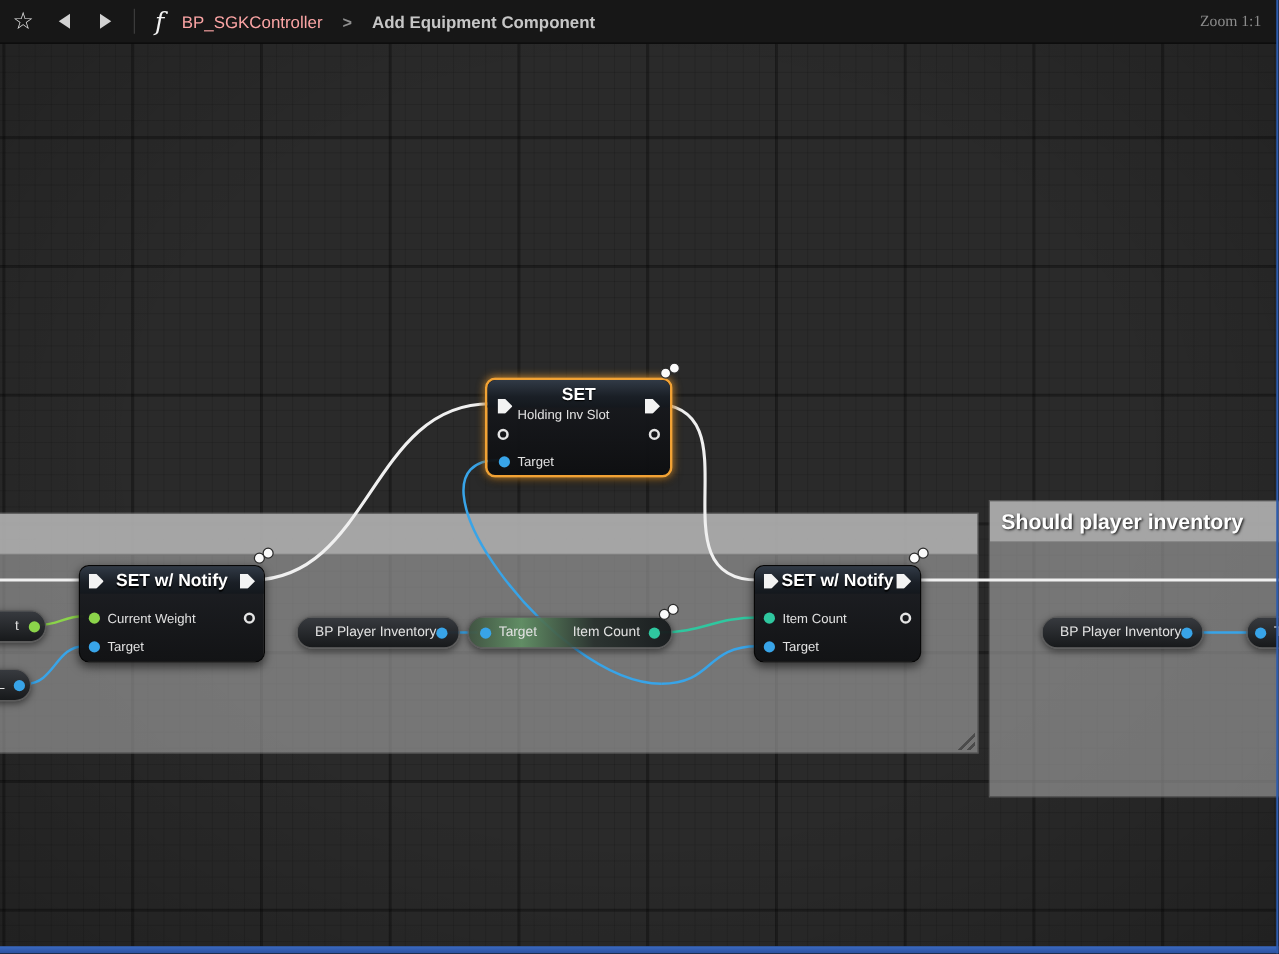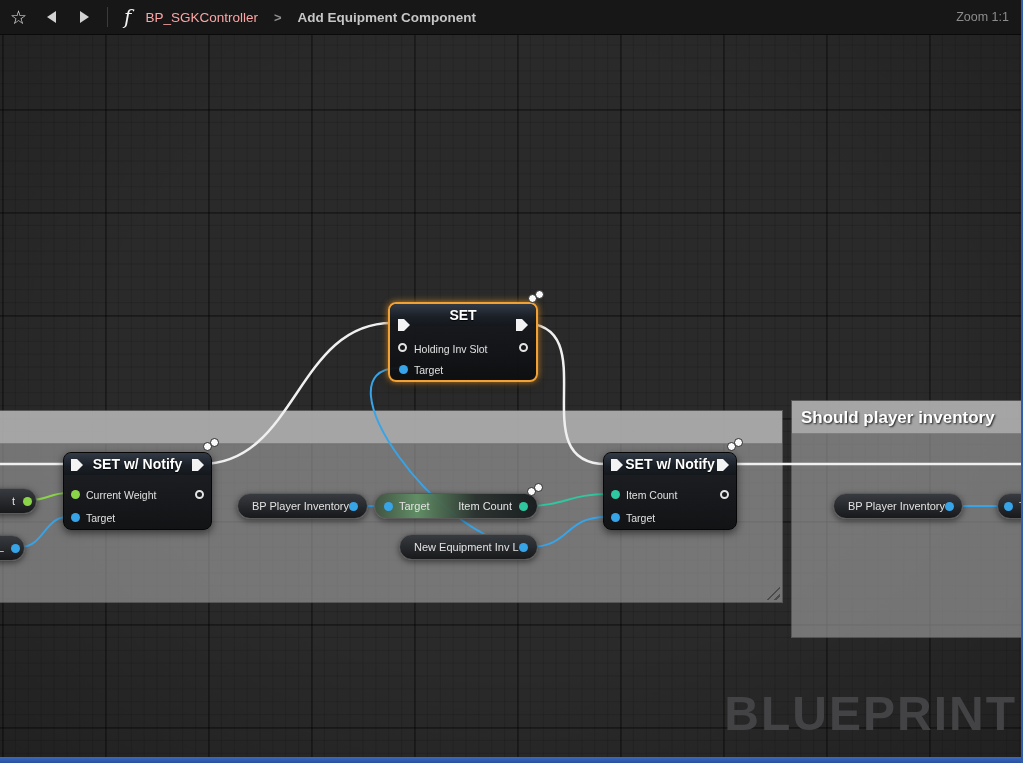--- a/index.html
+++ b/index.html
@@ -12,21 +12,21 @@
              border-bottom:1px solid #0a0a0a; display:flex; align-items:center; gap:14px;
              padding:0 10px; z-index:100; }
   .tb-star { font-size:19px; color:#e6e6e6; cursor:pointer; margin-right:2px; }
   .tb-arrow svg { display:block; }
   .tb-sep { width:1px; height:20px; background:#3b3b3b; }
   .tb-f { font-family:"DejaVu Serif", serif; font-style:italic; font-size:20px; color:#f2f2f2;
           margin-left:2px; }
   .crumb-root { color:#fca5a5; font-size:13.5px; }
   .crumb-sep { color:#8f8f8f; font-size:13px; font-weight:bold; margin:0 2px; }
   .crumb-cur { color:#c6c6c6; font-size:13.5px;font-weight:bold; }
-  .tb-zoom { margin-left:auto; color:#8c8c8c; font-size:12.5px; padding-right:4px; }
+  .tb-zoom { margin-left:auto; color:#8c8c8c; font-size:12.5px; padding-right:4px;font-family:Liberation Serif, serif; }
 
   
   .graph-bg { position:absolute; left:0; top:35px; right:2px; bottom:6px; z-index:0;
     background-color:#2a2a2a;
     background-image:
       linear-gradient(to right, rgba(0,0,0,0.30) 2px, transparent 2px),
       linear-gradient(to bottom, rgba(0,0,0,0.30) 2px, transparent 2px),
       linear-gradient(to right, rgba(0,0,0,0.13) 1px, transparent 1px),
       linear-gradient(to bottom, rgba(0,0,0,0.13) 1px, transparent 1px);
     background-size:103px 103px, 103px 103px, 12.875px 12.875px, 12.875px 12.875px;
@@ -94,21 +94,20 @@
   .edge-right { position:absolute; right:0; top:0; bottom:0; width:2px; z-index:100;
     background:#2f5cae; }
 </style>
 </head>
 <body>
 
 <div class="page">
 
   <div class="graph-bg"></div>
 
-  <div class="watermark">BLUEPRINT</div>
 
   <div class="comment" style="left:-60px; top:410px; width:843px; height:193px;">
     <div class="c-header"></div>
     <div class="c-body"></div>
     <div class="c-resize"></div>
   </div>
 
   <div class="comment" style="left:791px; top:400px; width:280px; height:238px;">
     <div class="c-header">Should player inventory</div>
     <div class="c-body"></div>
@@ -129,21 +128,21 @@
 
     <path d="M 527 506 C 563 506 571 494 607 494" stroke="#2fc79f" stroke-width="2" fill="none"></path>
     <path d="M 31 500 C 47 500 51 493 67 493" stroke="#8bd44a" stroke-width="2" fill="none"></path>
   </svg>
 
   <div class="bpnode selected" style="left:388px; top:302px; width:150px; height:80px;">
     <div class="n-header">SET</div>
     <span class="exec" style="left:8px; top:15px;"></span>
     <span class="exec" style="right:8px; top:15px;"></span>
     <span class="pin hollow blue" style="left:8px; top:39px;"></span>
-    <span class="p-label" style="left:24px; top:39px;">Holding Inv Slot</span>
+    <span class="p-label" style="left:24px; top:22px;">Holding Inv Slot</span>
     <span class="pin hollow blue" style="right:8px; top:39px;"></span>
     <span class="pin filled blue" style="left:9px; top:61px;"></span>
     <span class="p-label" style="left:24px; top:60px;">Target</span>
   </div>
 
   <div class="bpnode" style="left:63px; top:452px; width:149px; height:78px;">
     <div class="n-header">SET w/ Notify</div>
     <span class="exec" style="left:7px; top:6px;"></span>
     <span class="exec" style="right:7px; top:6px;"></span>
     <span class="pin filled green" style="left:7px; top:37px;"></span>
@@ -170,25 +169,20 @@
     <span class="ppin blue"></span>
   </div>
 
   <div class="pillnode pill-green" style="left:374px; top:493px; width:164px; padding:0 9px;">
     <span class="ppin blue"></span>
     <span style="margin-left:6px;">Target</span>
     <span style="margin-left:auto; margin-right:7px;">Item Count</span>
     <span class="ppin teal"></span>
   </div>
 
-  <div class="pillnode" style="left:399px; top:534px; width:139px; padding:0 10px 0 14px;
-       justify-content:space-between;">
-    <span>New Equipment Inv L</span>
-    <span class="ppin blue"></span>
-  </div>
 
   <div class="pillnode" style="left:833px; top:493px; width:130px; padding:0 10px 0 14px;
        justify-content:space-between;">
     <span>BP Player Inventory</span>
     <span class="ppin blue"></span>
   </div>
 
   <div class="pillnode" style="left:-30px; top:488px; width:67px; padding:0 4px;
        justify-content:flex-end;">
     <span style="margin-right:8px;">t</span>

